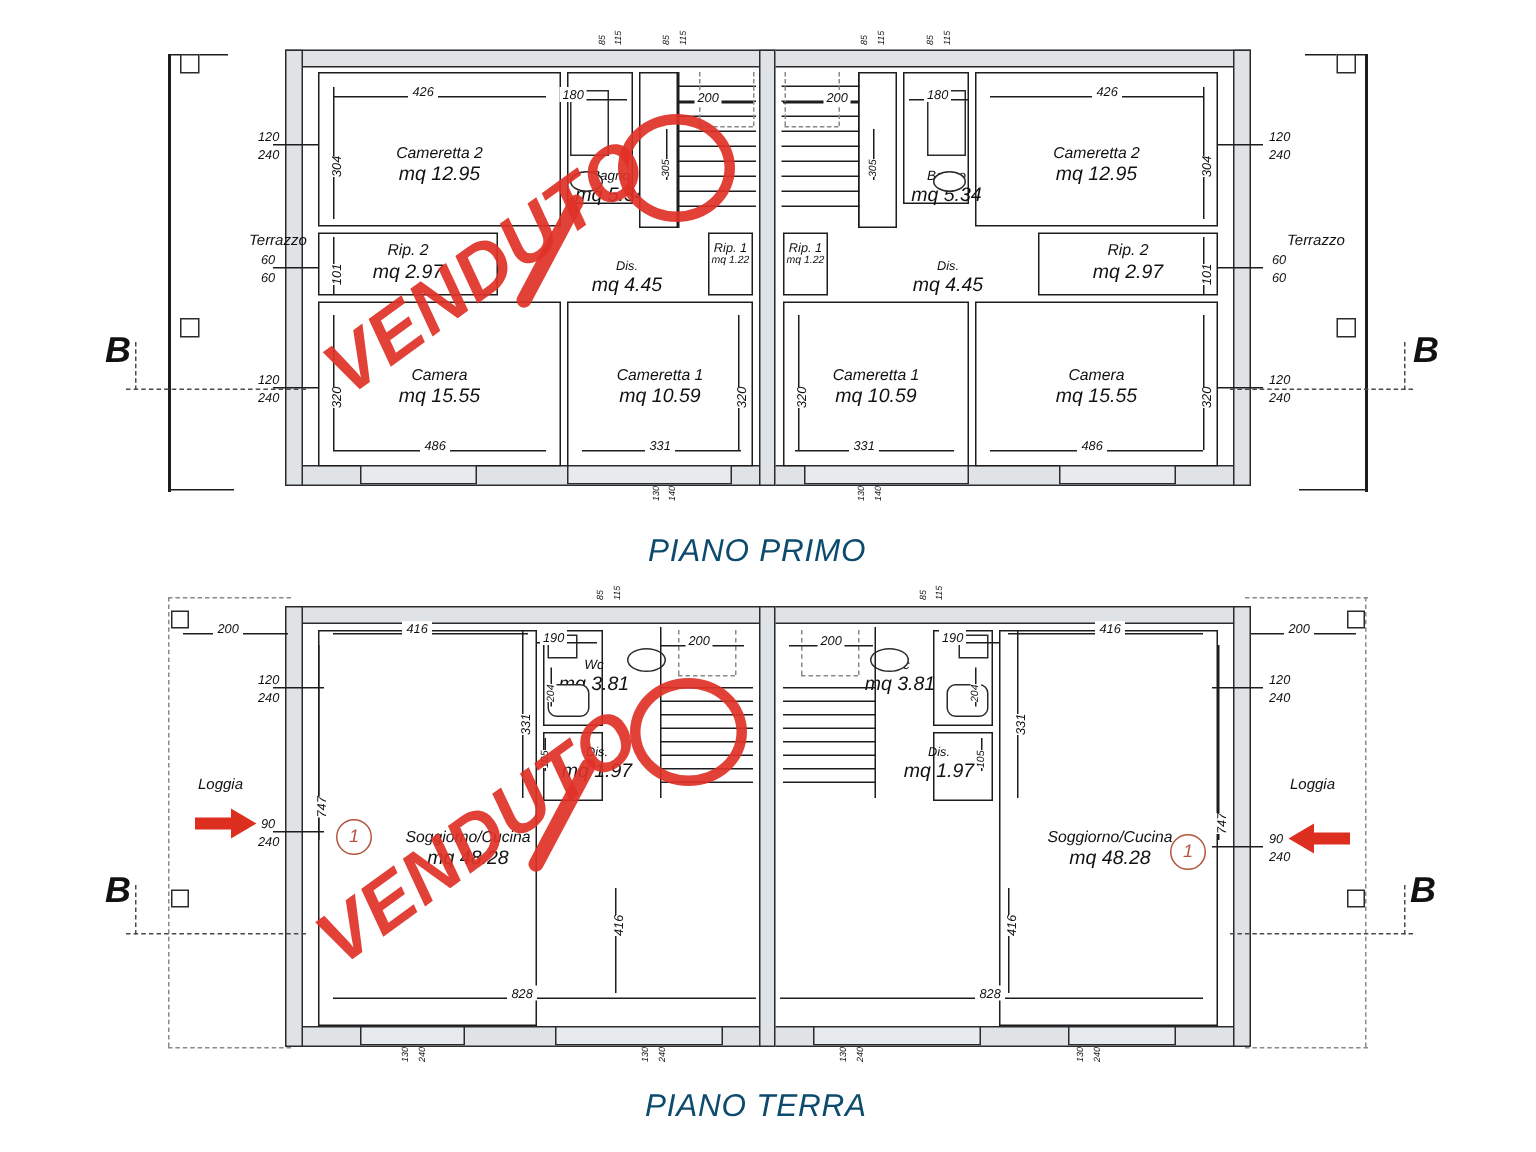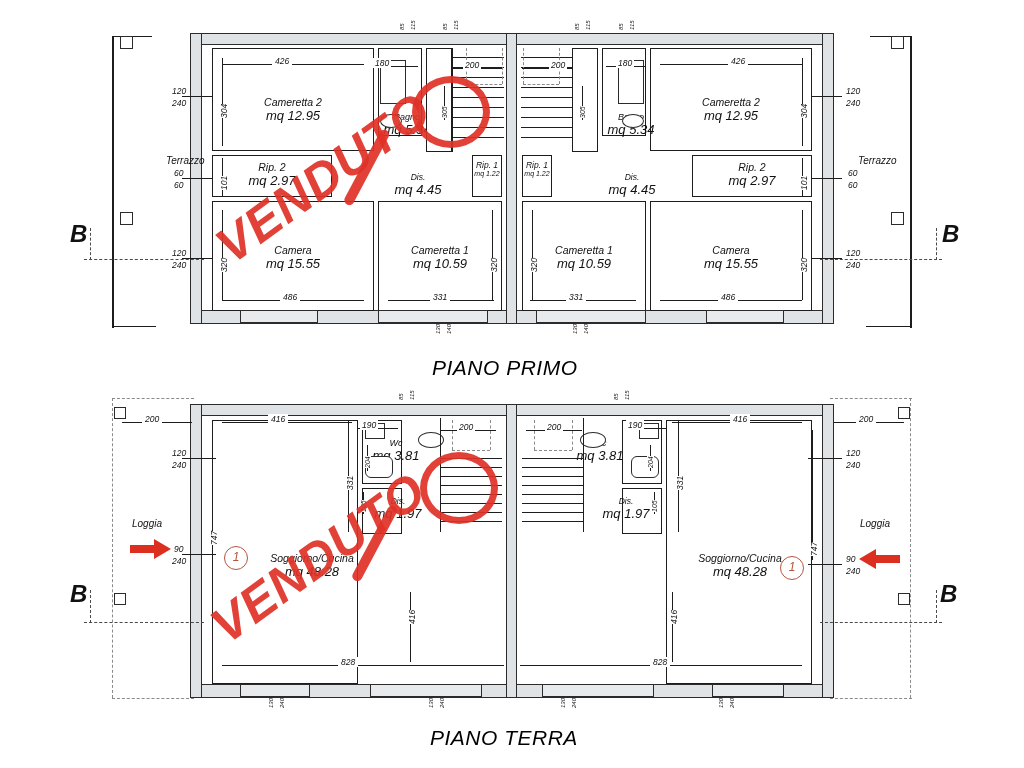--- a/index.html
+++ b/index.html
@@ -24,21 +24,21 @@
 
   .dim{position:absolute;font-size:8.5px;font-style:italic;color:#111;white-space:nowrap;}
   .dim.v{transform-origin:0 0;transform:rotate(-90deg);}
   .dimline{position:absolute;background:#1d1d1d;height:1px;}
   .dimline.v{width:1px;height:auto;}
 
   .tiny{position:absolute;font-size:6px;font-style:italic;color:#111;white-space:nowrap;
         transform-origin:0 0;transform:rotate(-90deg);}
 
   .floor-title{position:absolute;font-size:21px;font-style:italic;font-weight:400;
-               letter-spacing:.5px;color:#000000;white-space:nowrap;}
+               letter-spacing:.5px;color:#0c4a6e;white-space:nowrap;}
 
   .secmark{position:absolute;font-size:24px;font-style:italic;font-weight:700;color:#111;}
 
   .circ{position:absolute;width:22px;height:22px;border:1.2px solid #b4553f;border-radius:50%;
         color:#b4553f;font-style:italic;font-size:12px;line-height:21px;text-align:center;}
 
   .arrow{position:absolute;width:42px;height:22px;}
   .venduto{position:absolute;color:#e03127;font-size:50px;font-weight:700;font-style:italic;
            letter-spacing:1px;white-space:nowrap;opacity:.92;
            font-family:"Liberation Sans", sans-serif;}

